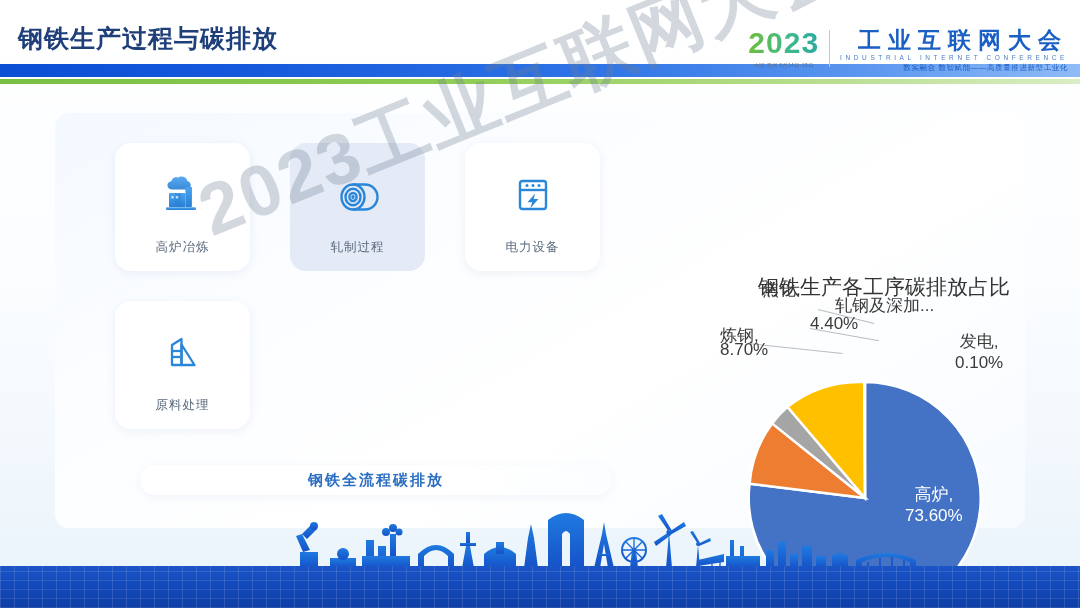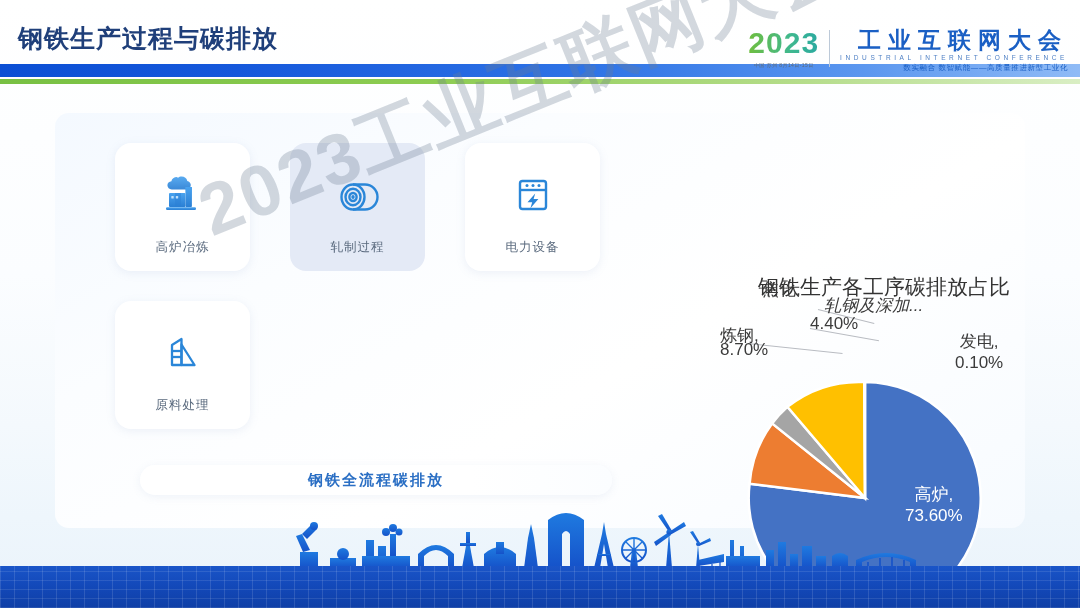--- a/index.html
+++ b/index.html
@@ -272,21 +272,21 @@
         <span>4.40%</span>
       </div>
 
       <div class="pie-label" style="left:20px; top:172px;">
         <span>炼钢,</span>
       </div>
       <div class="pie-label" style="left:20px; top:186px;">
         <span>8.70%</span>
       </div>
 
-      <div class="pie-label" style="left:124px; top:142px;font-style:italic;">
+      <div class="pie-label" style="left:135px; top:142px;">
         <span>轧钢及深加...</span>
       </div>
 
       <div class="pie-label" style="left:255px; top:142px; text-align:center;margin-top:36px;">
         <div>发电,</div>
         <div>0.10%</div>
       </div>
 
       <div class="pie-label inside" style="left:205px; top:292px; text-align:center;margin-top:39px;">
         <div>高炉,</div>

